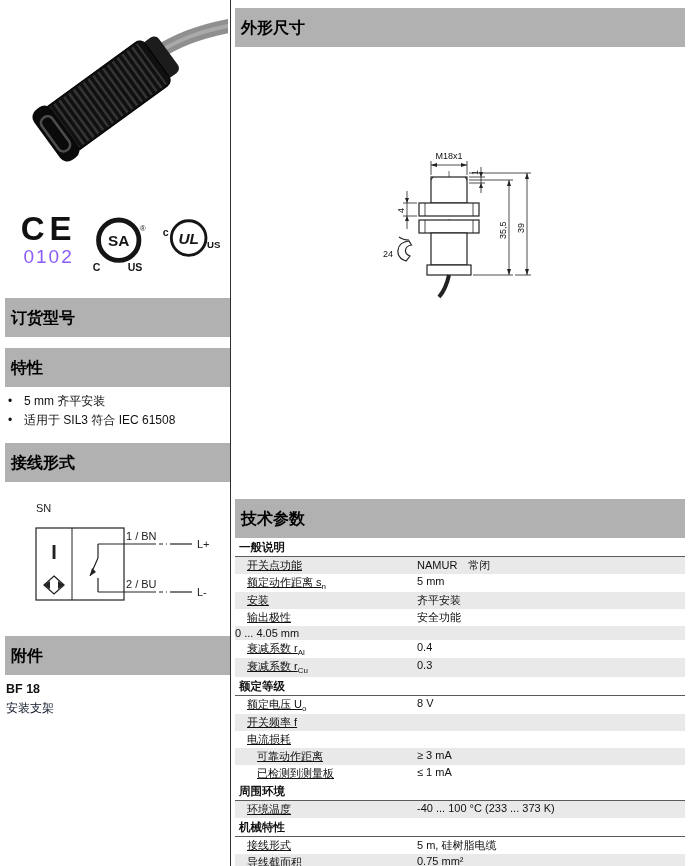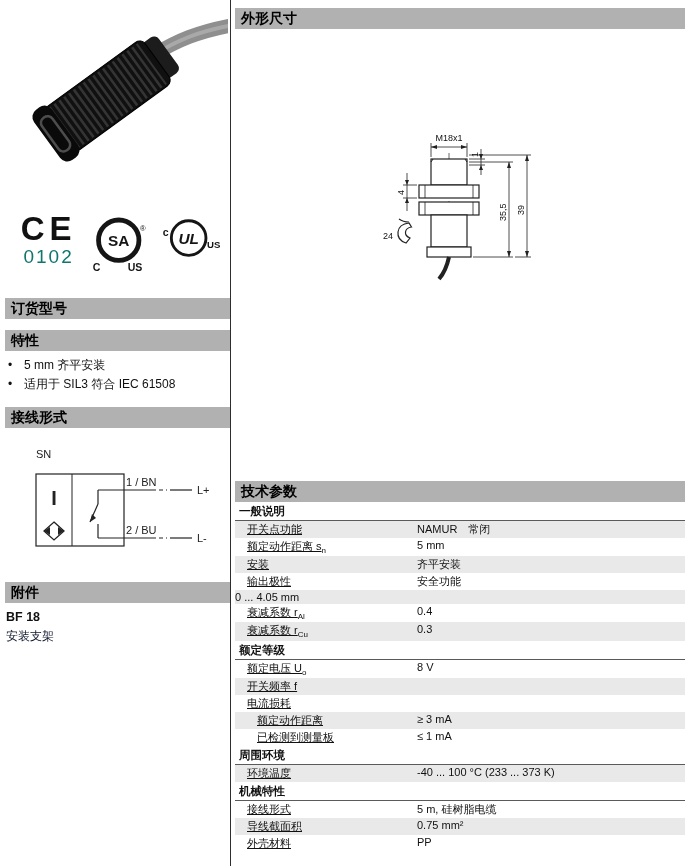--- a/index.html
+++ b/index.html
@@ -1,28 +1,28 @@
 <!DOCTYPE html>
 <html><head>
 <meta charset="utf-8">
 <style>
   html,body{margin:0;padding:0;background:#fff;}
   body{width:690px;height:866px;font-family:"Liberation Sans","DejaVu Sans",sans-serif;color:#111;overflow:hidden;}
   .page{display:flex;width:690px;height:866px;background:#fff;}
   .col-left{width:230px;border-right:1px solid #2e2e2e;box-sizing:content-box;}
   .col-right{width:459px;}
-  .hbar{background:#b1b1b1;color:#000;font-weight:bold;font-size:14px;line-height:15px;padding:3px 6px;}
+  .hbar{background:#b1b1b1;color:#000;font-weight:bold;font-size:16px;line-height:15px;padding:12px 6px;}
   .col-left .hbar{margin-left:5px;}
   .col-right .hbar{margin-left:4px;margin-right:5px;}
   
   .photo-wrap{height:202px;margin-top:4px;}
   .logos{display:flex;align-items:flex-start;height:74px;margin:6px 8px 0 14px;gap:4px;}
   .ce-block{width:72px;text-align:center;}
   .ce-mark{font-size:33px;font-weight:bold;letter-spacing:5px;line-height:34px;}
-  .ce-num{font-size:19px;letter-spacing:2px;line-height:22px;color:#0f766e;}
+  .ce-num{font-size:19px;letter-spacing:2px;line-height:22px;color:#8b5cf6;}
   .order-code{font-size:12.5px;font-weight:bold;margin:9px 0 0 6px;}
   .feat-list{margin:5px 0 0 8px;font-size:12px;line-height:19px;}
   .feat-item{display:flex;}
   .feat-bullet{width:16px;}
   .wiring-wrap{margin:14px 0 0 6px;}
   .acc-model{font-size:12.5px;font-weight:bold;margin:7px 0 0 6px;}
   .acc-desc{font-size:12px;margin:4px 0 0 6px;color:#0f172a;}
   .mt-orderbar{margin-top:12px;}
   .mt-featbar{margin-top:11px;}
   .mt-connbar{margin-top:13px;}
@@ -248,21 +248,21 @@
             <span class="tvalue">8 V</span>
           </div>
           <div class="trow shaded">
             <span class="tlabel">开关频率 f</span>
           </div>
           <div class="trow">
             <span class="tlabel">电流损耗</span>
             <span class="tvalue"></span>
           </div>
           <div class="trow shaded indent">
-            <span class="tlabel">额定动作距离</span>
+            <span class="tlabel">可靠动作距离</span>
             <span class="tvalue">≥ 3 mA</span>
           </div>
           <div class="trow indent">
             <span class="tlabel">已检测到测量板</span>
             <span class="tvalue">≤ 1 mA</span>
           </div>
         </div>
         <div>
           <div class="tsec-title">周围环境</div>
           <div class="trow shaded">

